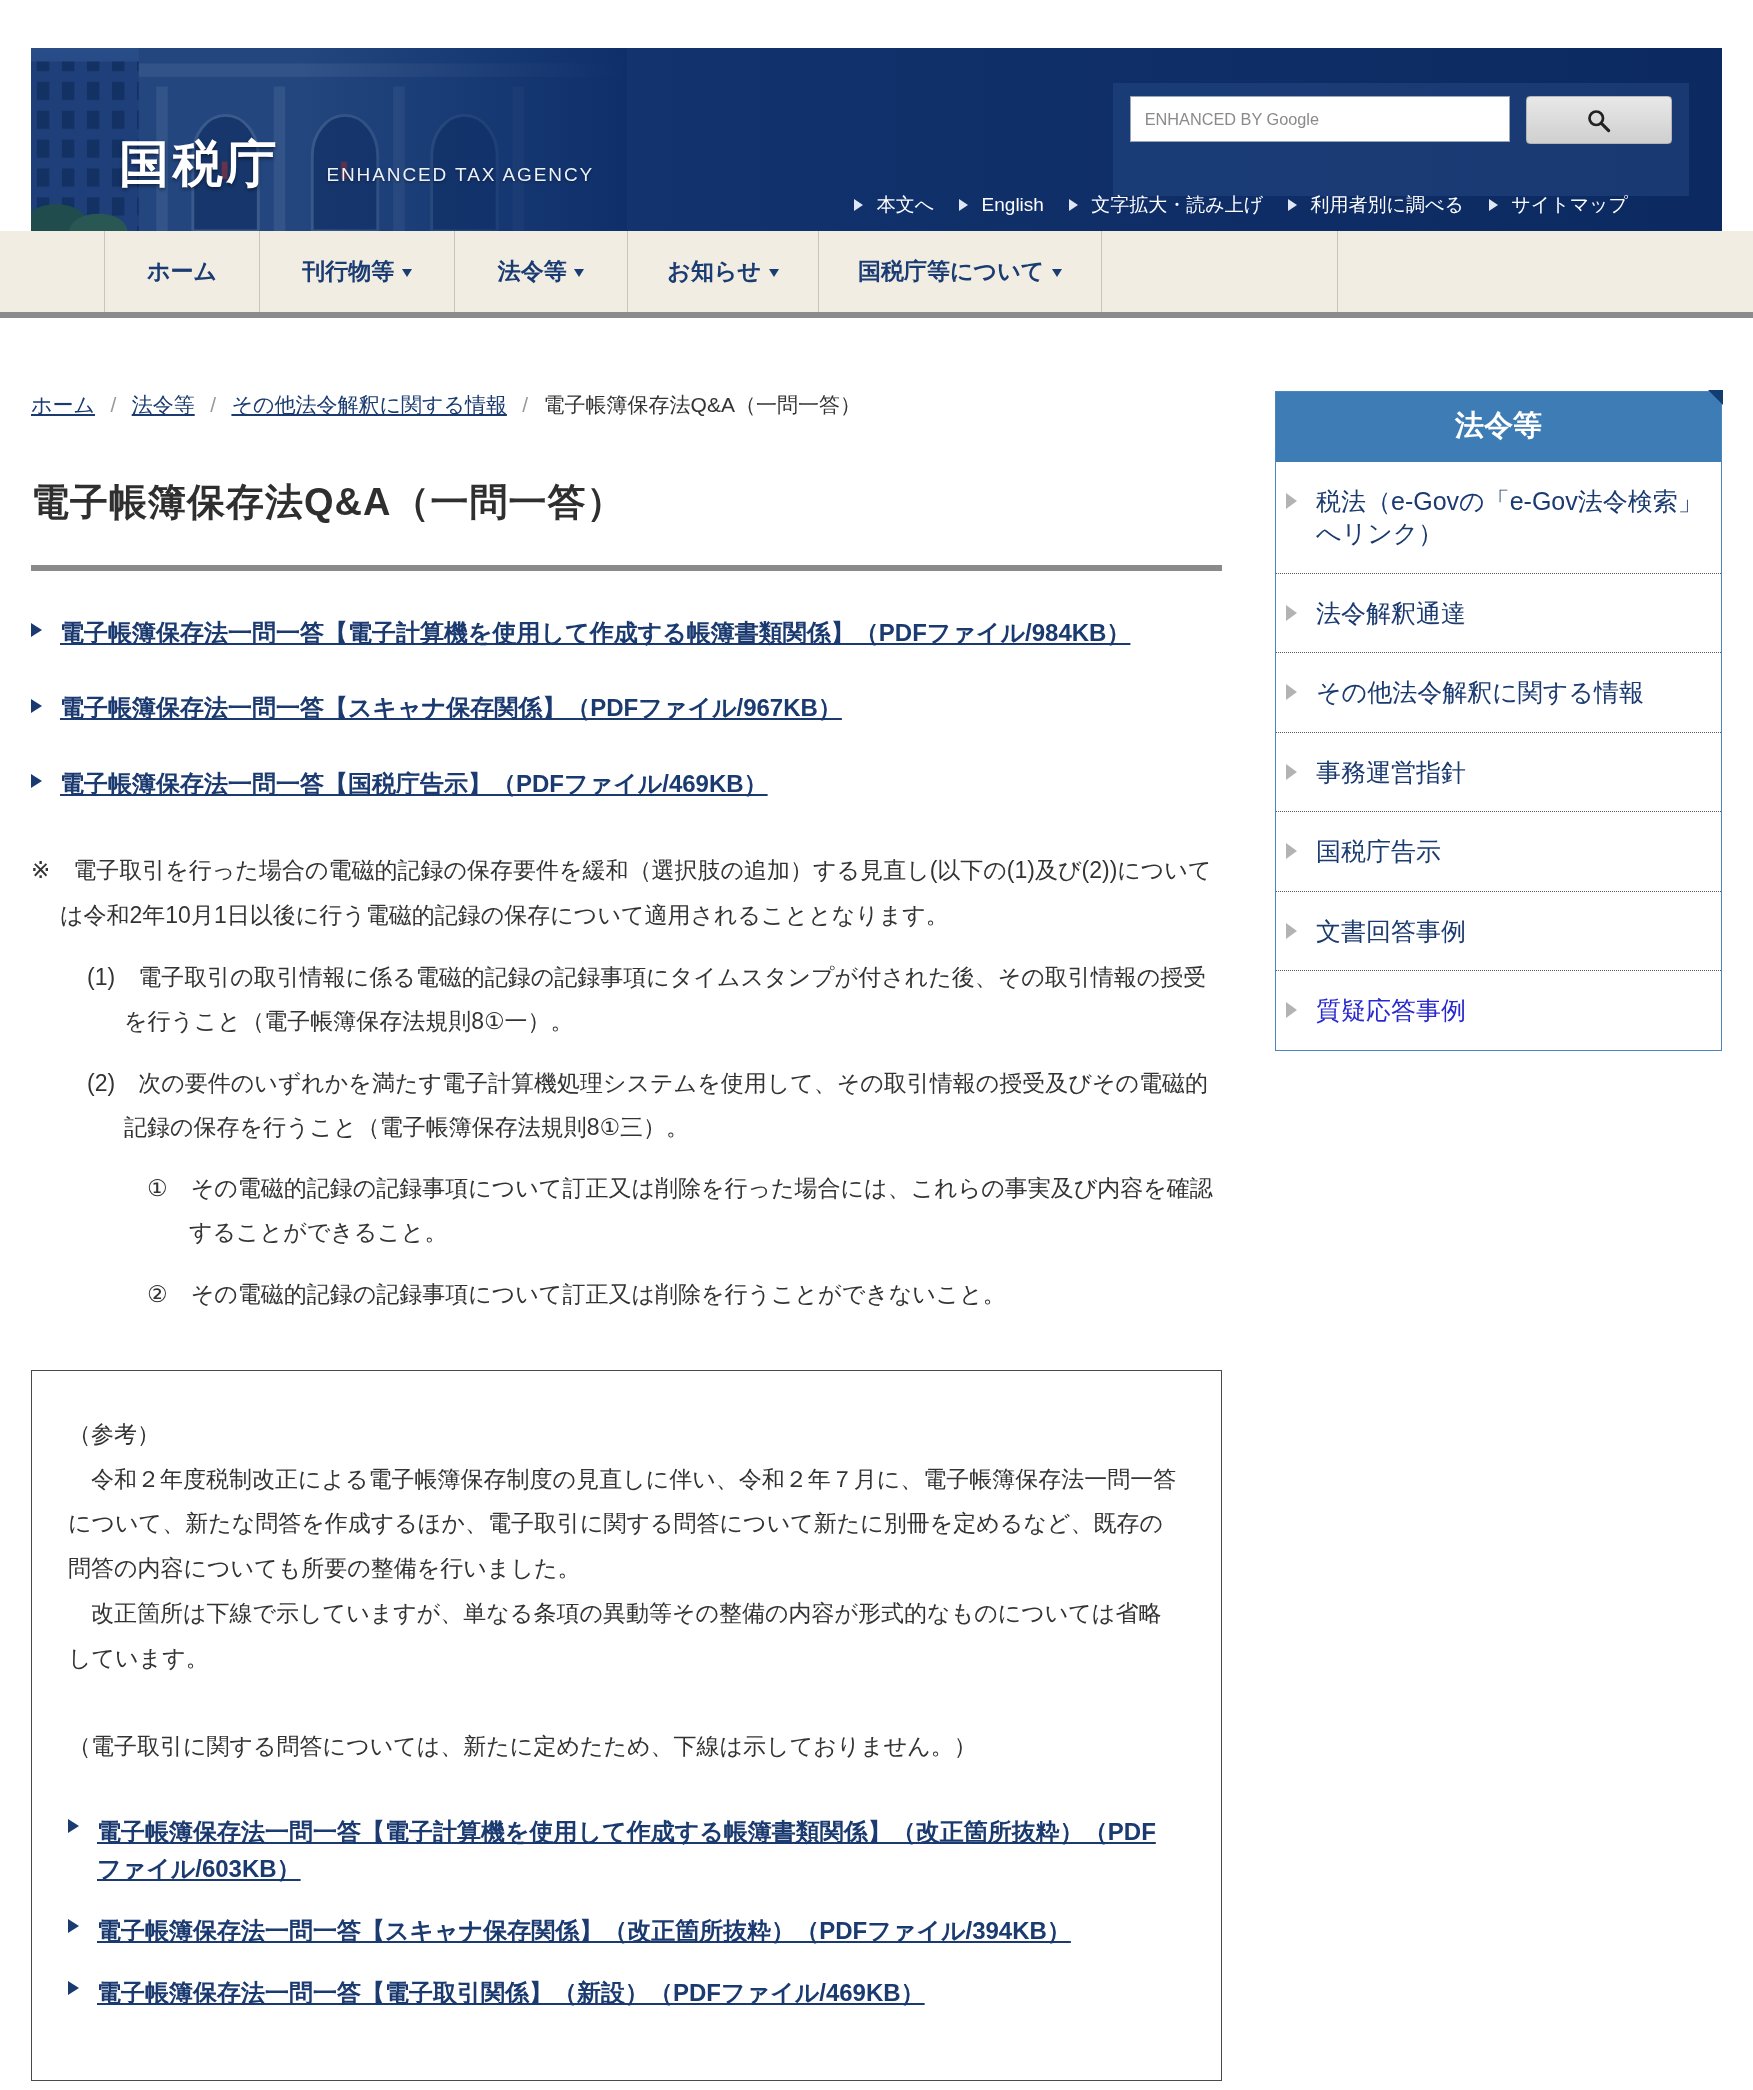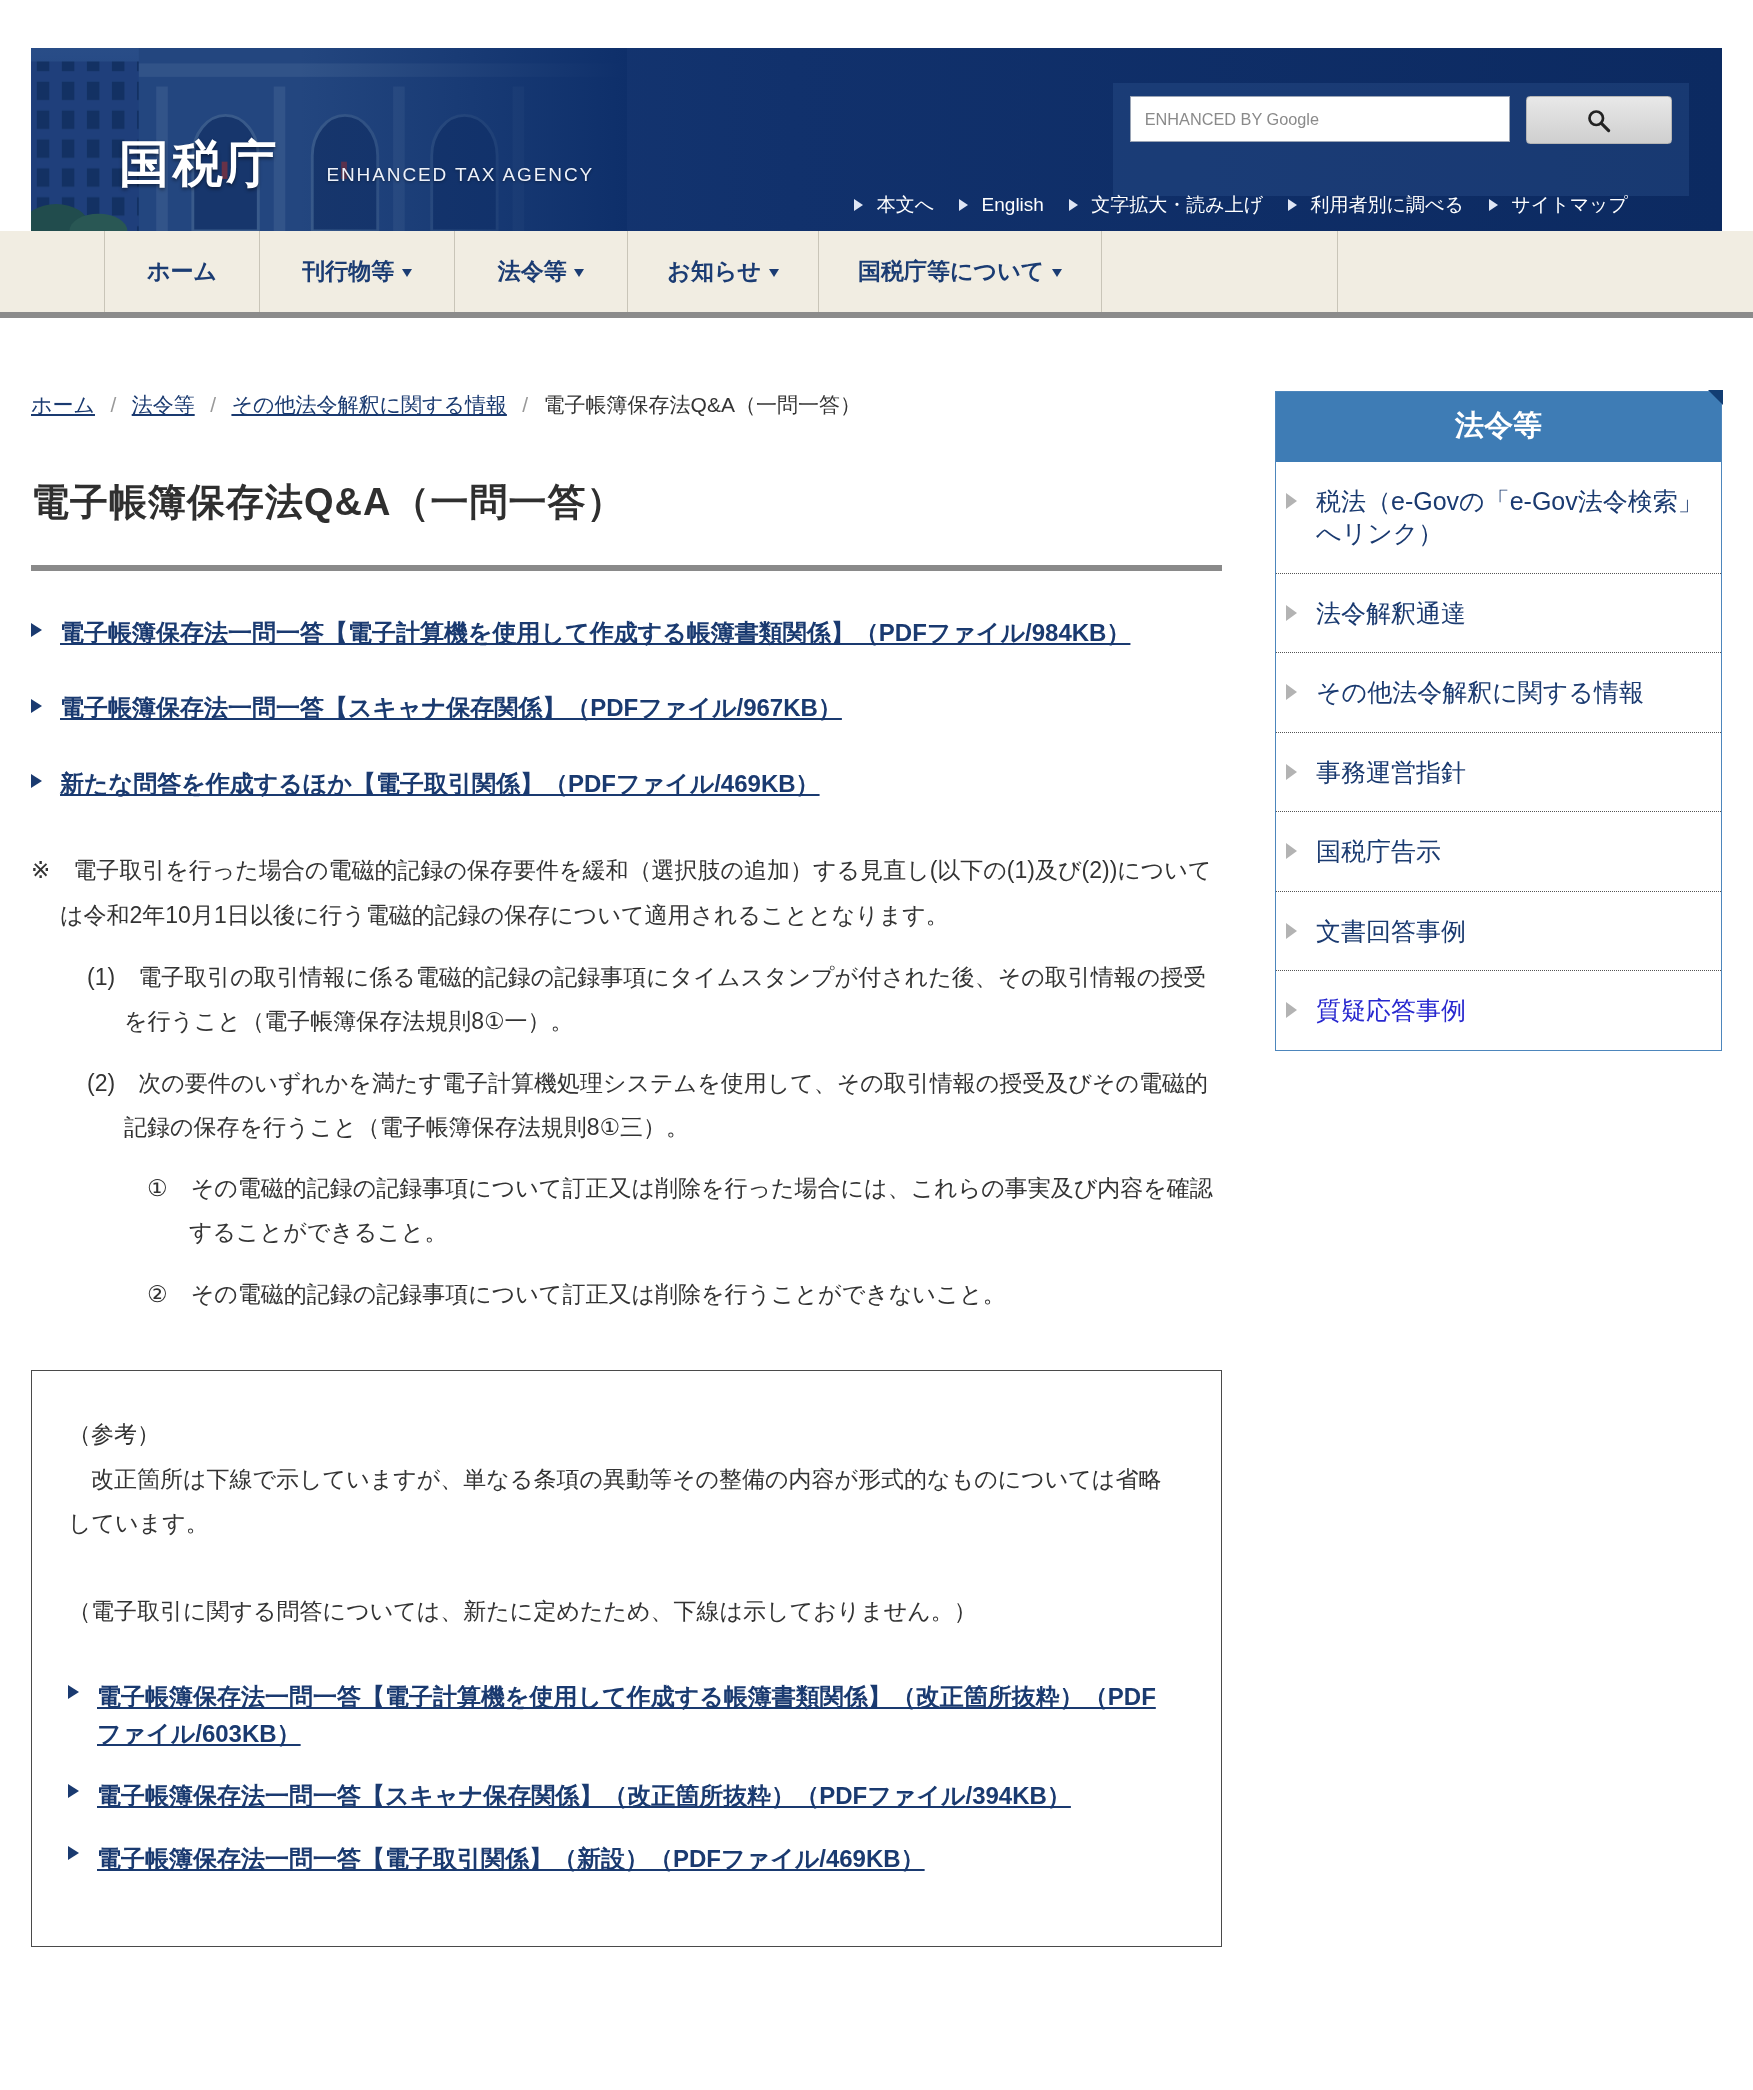--- a/index.html
+++ b/index.html
@@ -196,34 +196,35 @@
         <li>
           <span class="tri-n"></span>
           <a class="pdf-link" href="#">電子帳簿保存法一問一答【電子計算機を使用して作成する帳簿書類関係】（PDFファイル/984KB）</a>
         </li>
         <li>
           <span class="tri-n"></span>
           <a class="pdf-link" href="#">電子帳簿保存法一問一答【スキャナ保存関係】（PDFファイル/967KB）</a>
         </li>
         <li>
           <span class="tri-n"></span>
-          <a class="pdf-link" href="#">新たな問答を作成するほか【電子取引関係】（PDFファイル/469KB）</a>
+          <a class="pdf-link" href="#">電子帳簿保存法一問一答【国税庁告示】（PDFファイル/469KB）</a>
         </li>
       </ul>
 
       <p class="note-para"><span class="mk">※</span>　<span>電子取引を行った場合の電磁的記録の保存要件を緩和（選択肢の追加）する見直し(以下の(1)及び(2))については令和2年10月1日以後に行う電磁的記録の保存について適用されることとなります。</span></p>
 
       <p class="num-item"><span class="mk">(1)</span>　<span>電子取引の取引情報に係る電磁的記録の記録事項にタイムスタンプが付された後、その取引情報の授受を行うこと（電子帳簿保存法規則8①一）。</span></p>
       <p class="num-item"><span class="mk">(2)</span>　<span>次の要件のいずれかを満たす電子計算機処理システムを使用して、その取引情報の授受及びその電磁的記録の保存を行うこと（電子帳簿保存法規則8①三）。</span></p>
 
       <p class="circ-item"><span class="mk">①</span>　<span>その電磁的記録の記録事項について訂正又は削除を行った場合には、これらの事実及び内容を確認することができること。</span></p>
       <p class="circ-item"><span class="mk">②</span>　<span>その電磁的記録の記録事項について訂正又は削除を行うことができないこと。</span></p>
 
       <div class="ref-box">
         <p class="ref-heading">（参考）</p>
+        <p class="ref-para">　令和２年度税制改正による電子帳簿保存制度の見直しに伴い、令和２年７月に、電子帳簿保存法一問一答について、新たな問答を作成するほか、電子取引に関する問答について新たに別冊を定めるなど、既存の問答の内容についても所要の整備を行いました。</p>
         <p class="ref-para">　改正箇所は下線で示していますが、単なる条項の異動等その整備の内容が形式的なものについては省略しています。</p>
         <p class="ref-note">（電子取引に関する問答については、新たに定めたため、下線は示しておりません。）</p>
         <ul class="ref-links">
           <li>
             <span class="tri-n"></span>
             <a class="pdf-link" href="#">電子帳簿保存法一問一答【電子計算機を使用して作成する帳簿書類関係】（改正箇所抜粋）（PDFファイル/603KB）</a>
           </li>
           <li>
             <span class="tri-n"></span>
             <a class="pdf-link" href="#">電子帳簿保存法一問一答【スキャナ保存関係】（改正箇所抜粋）（PDFファイル/394KB）</a>

